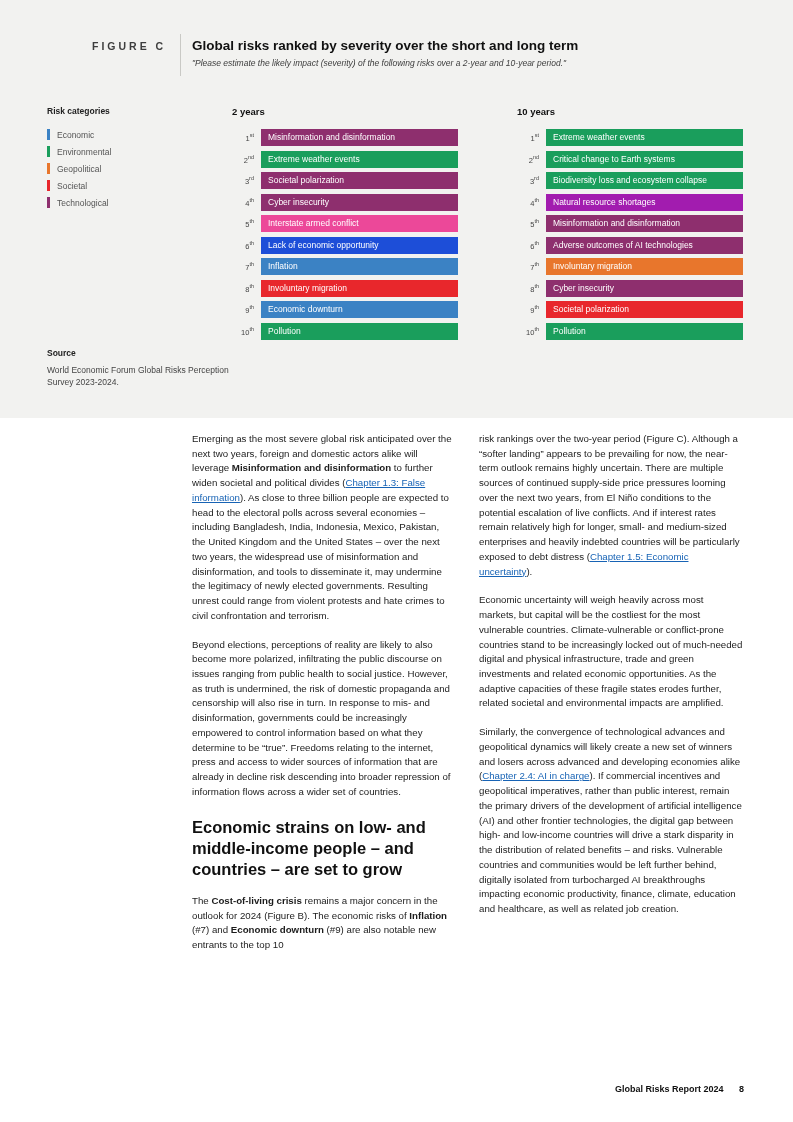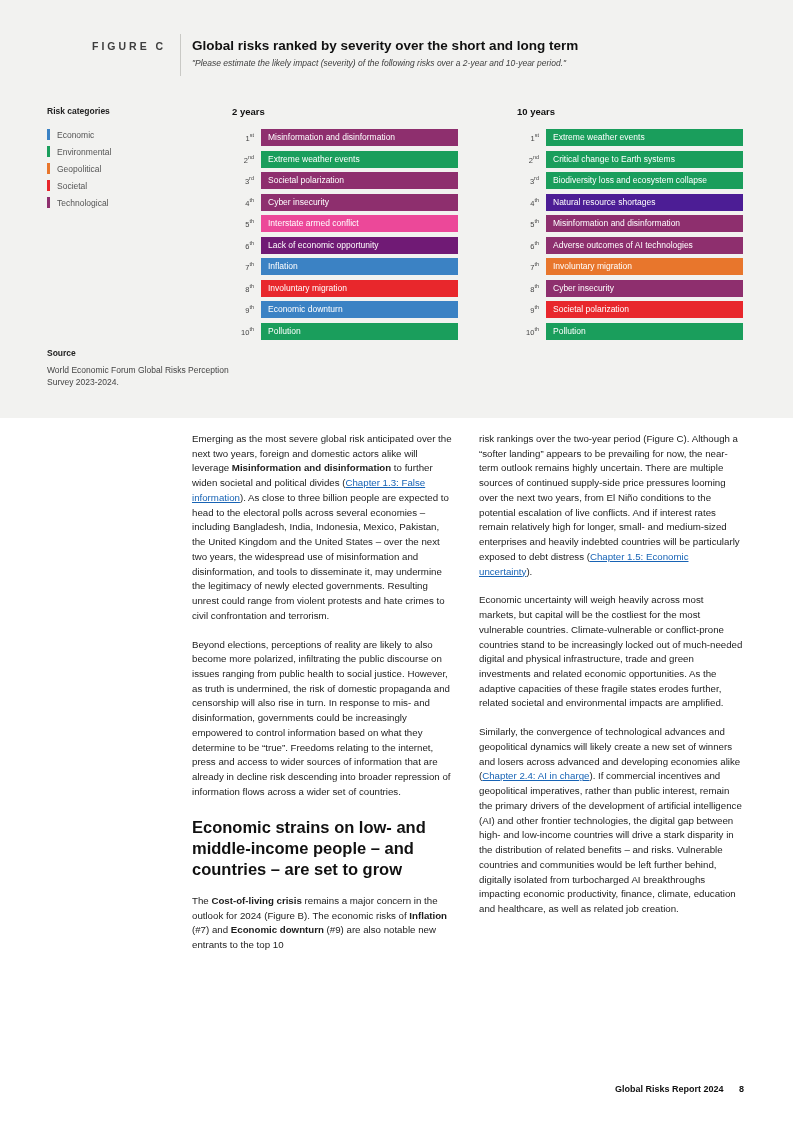--- a/index.html
+++ b/index.html
@@ -148,21 +148,21 @@
     <div class="rank-row">
       <div class="rank-num"><span>4</span><sup>th</sup></div>
       <div class="rank-bar" style="background:#8e2f6e">Cyber insecurity</div>
     </div>
     <div class="rank-row">
       <div class="rank-num"><span>5</span><sup>th</sup></div>
       <div class="rank-bar" style="background:#ec4899">Interstate armed conflict</div>
     </div>
     <div class="rank-row">
       <div class="rank-num"><span>6</span><sup>th</sup></div>
-      <div class="rank-bar" style="background:#701a75">Lack of economic opportunity</div>
+      <div class="rank-bar" style="background:#1d4ed8">Lack of economic opportunity</div>
     </div>
     <div class="rank-row">
       <div class="rank-num"><span>7</span><sup>th</sup></div>
       <div class="rank-bar" style="background:#3b82c4">Inflation</div>
     </div>
     <div class="rank-row">
       <div class="rank-num"><span>8</span><sup>th</sup></div>
       <div class="rank-bar" style="background:#e8272c">Involuntary migration</div>
     </div>
     <div class="rank-row">
@@ -185,21 +185,21 @@
     <div class="rank-row">
       <div class="rank-num"><span>2</span><sup>nd</sup></div>
       <div class="rank-bar" style="background:#1a9e5c">Critical change to Earth systems</div>
     </div>
     <div class="rank-row">
       <div class="rank-num"><span>3</span><sup>rd</sup></div>
       <div class="rank-bar" style="background:#1a9e5c">Biodiversity loss and ecosystem collapse</div>
     </div>
     <div class="rank-row">
       <div class="rank-num"><span>4</span><sup>th</sup></div>
-      <div class="rank-bar" style="background:#4c1d95">Natural resource shortages</div>
+      <div class="rank-bar" style="background:#a21caf">Natural resource shortages</div>
     </div>
     <div class="rank-row">
       <div class="rank-num"><span>5</span><sup>th</sup></div>
       <div class="rank-bar" style="background:#8e2f6e">Misinformation and disinformation</div>
     </div>
     <div class="rank-row">
       <div class="rank-num"><span>6</span><sup>th</sup></div>
       <div class="rank-bar" style="background:#8e2f6e">Adverse outcomes of AI technologies</div>
     </div>
     <div class="rank-row">

